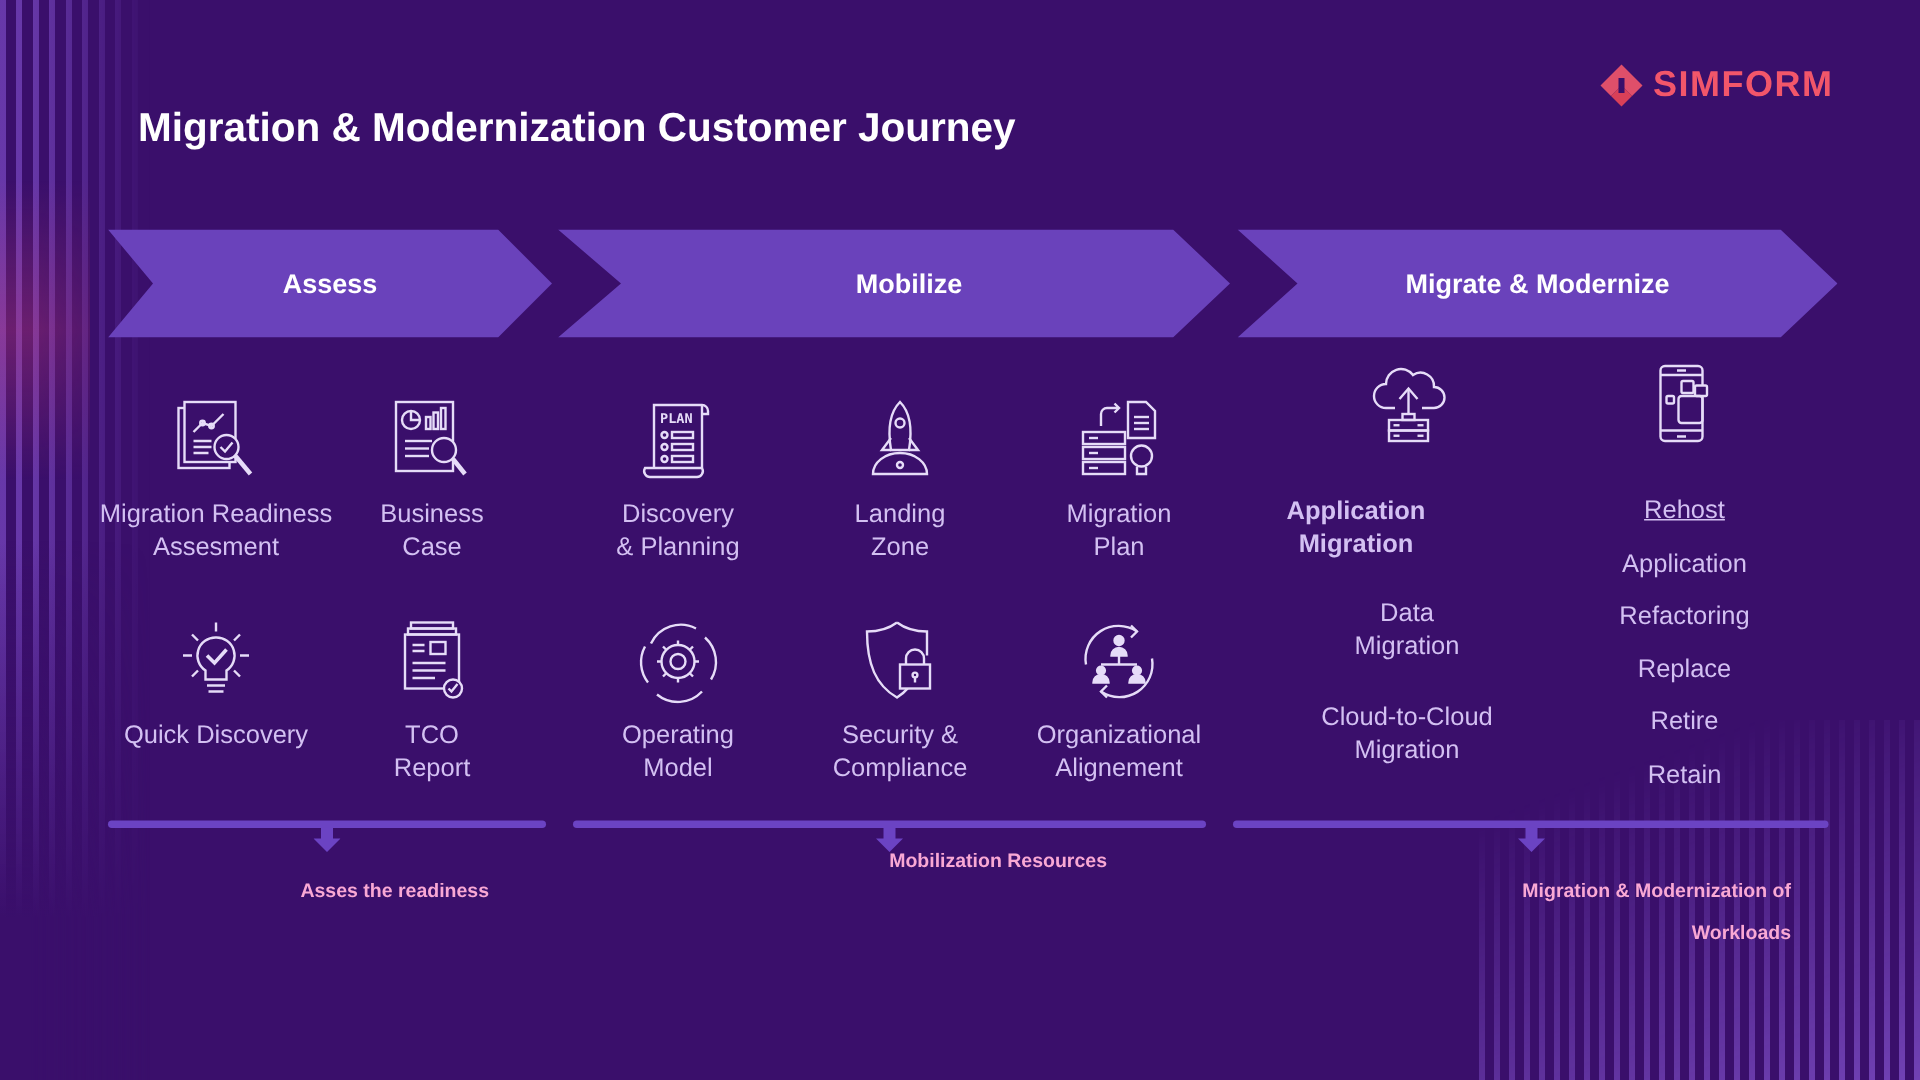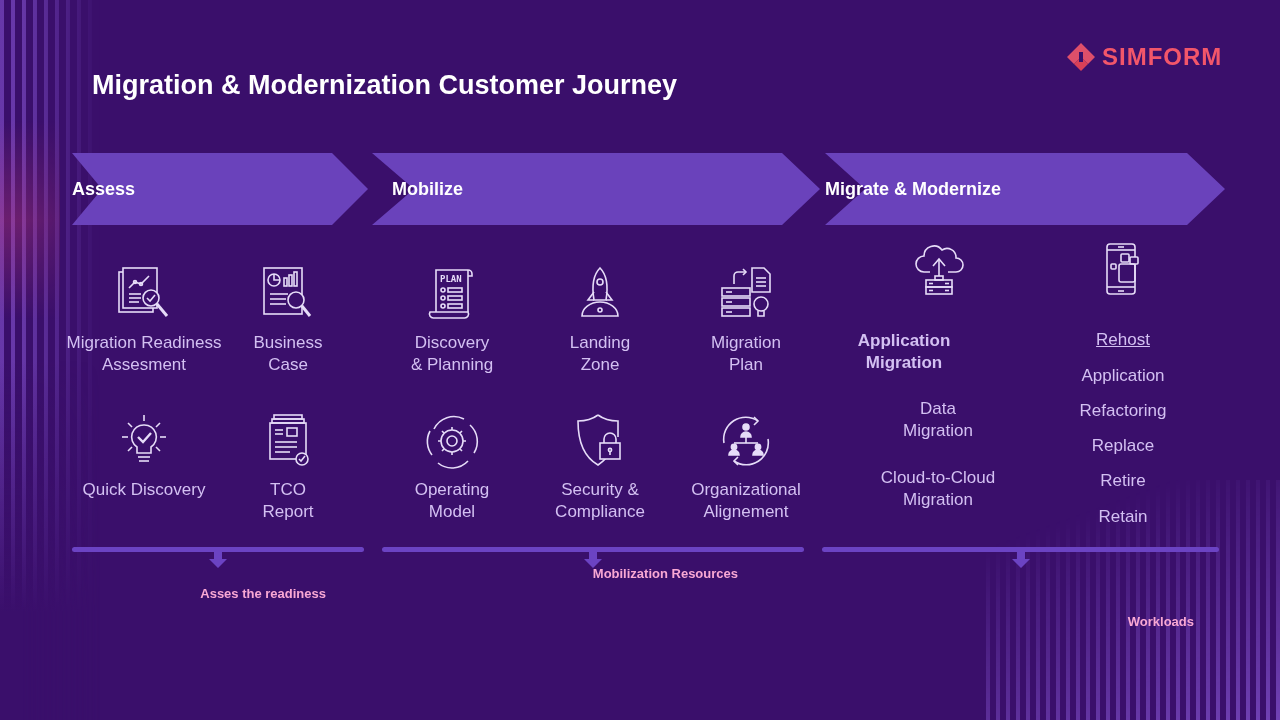--- a/index.html
+++ b/index.html
@@ -14,21 +14,21 @@
   .stripes-right{position:absolute;right:0;bottom:0;width:300px;height:240px;
     background:repeating-linear-gradient(90deg,rgba(58,15,107,0) 0 6px,rgba(150,100,230,0.6) 6px 10px);
     mask-image:linear-gradient(180deg,transparent 0%,#000 100%),linear-gradient(90deg,transparent 0%,#000 60%);
     -webkit-mask-image:linear-gradient(160deg,transparent 20%,#000 100%);
   }
   .logo{position:absolute;left:1066px;top:42px;display:flex;align-items:center;gap:6px;}
   .logo-text{color:#f2566a;font-weight:bold;font-size:24px;letter-spacing:1px;}
   .title{position:absolute;left:67px;top:70px;font-size:27px;font-weight:bold;color:#fff;margin:0;padding-left:25px;}
   .chevron{position:absolute;top:153px;height:72px;}
   .chevron svg{position:absolute;left:0;top:0;}
-  .chevron .label{position:absolute;left:0;right:0;top:0;height:72px;line-height:72px;font-weight:bold;font-size:18px;color:#fff;}
+  .chevron .label{position:absolute;left:0;right:0;top:0;height:72px;line-height:72px;text-align:center;font-weight:bold;font-size:18px;color:#fff;}
   .item{position:absolute;text-align:center;color:#d3c0f2;font-size:17px;line-height:22px;}
   .item .icon{display:block;margin:0 auto 10px auto;}
   .txt{position:absolute;text-align:center;color:#d3c0f2;font-size:17px;line-height:22px;}
   .bar{position:absolute;top:547px;height:5px;background:#6b43c3;border-radius:3px;}
   .arrow{position:absolute;top:552px;width:18px;height:16px;}
   .summary{position:absolute;text-align:right;font-weight:bold;font-size:13px;line-height:28px;color:#f9a8d4;}
 </style>
 </head>
 <body>
 
@@ -282,15 +282,15 @@
   </svg>
 
 <div class="bar" style="left:822px;width:397px;"></div>
 <svg class="arrow" style="left:1012px;" viewBox="0 0 18 16">
     <path d="M5 0 H13 V7 H18 L9 16 L0 7 H5 Z" fill="#6b43c3"></path>
   </svg>
 
 <div class="summary" style="left:72px;top:580px;width:254px;">Asses the readiness</div>
 <div class="summary" style="left:420px;top:560px;width:318px;">Mobilization Resources</div>
 <div class="summary" style="left:840px;top:580px;width:354px;">
-  <br>
+  <span>Migration &amp; Modernization of</span><br>
   <span>Workloads</span>
 </div>
 
 </body></html>

